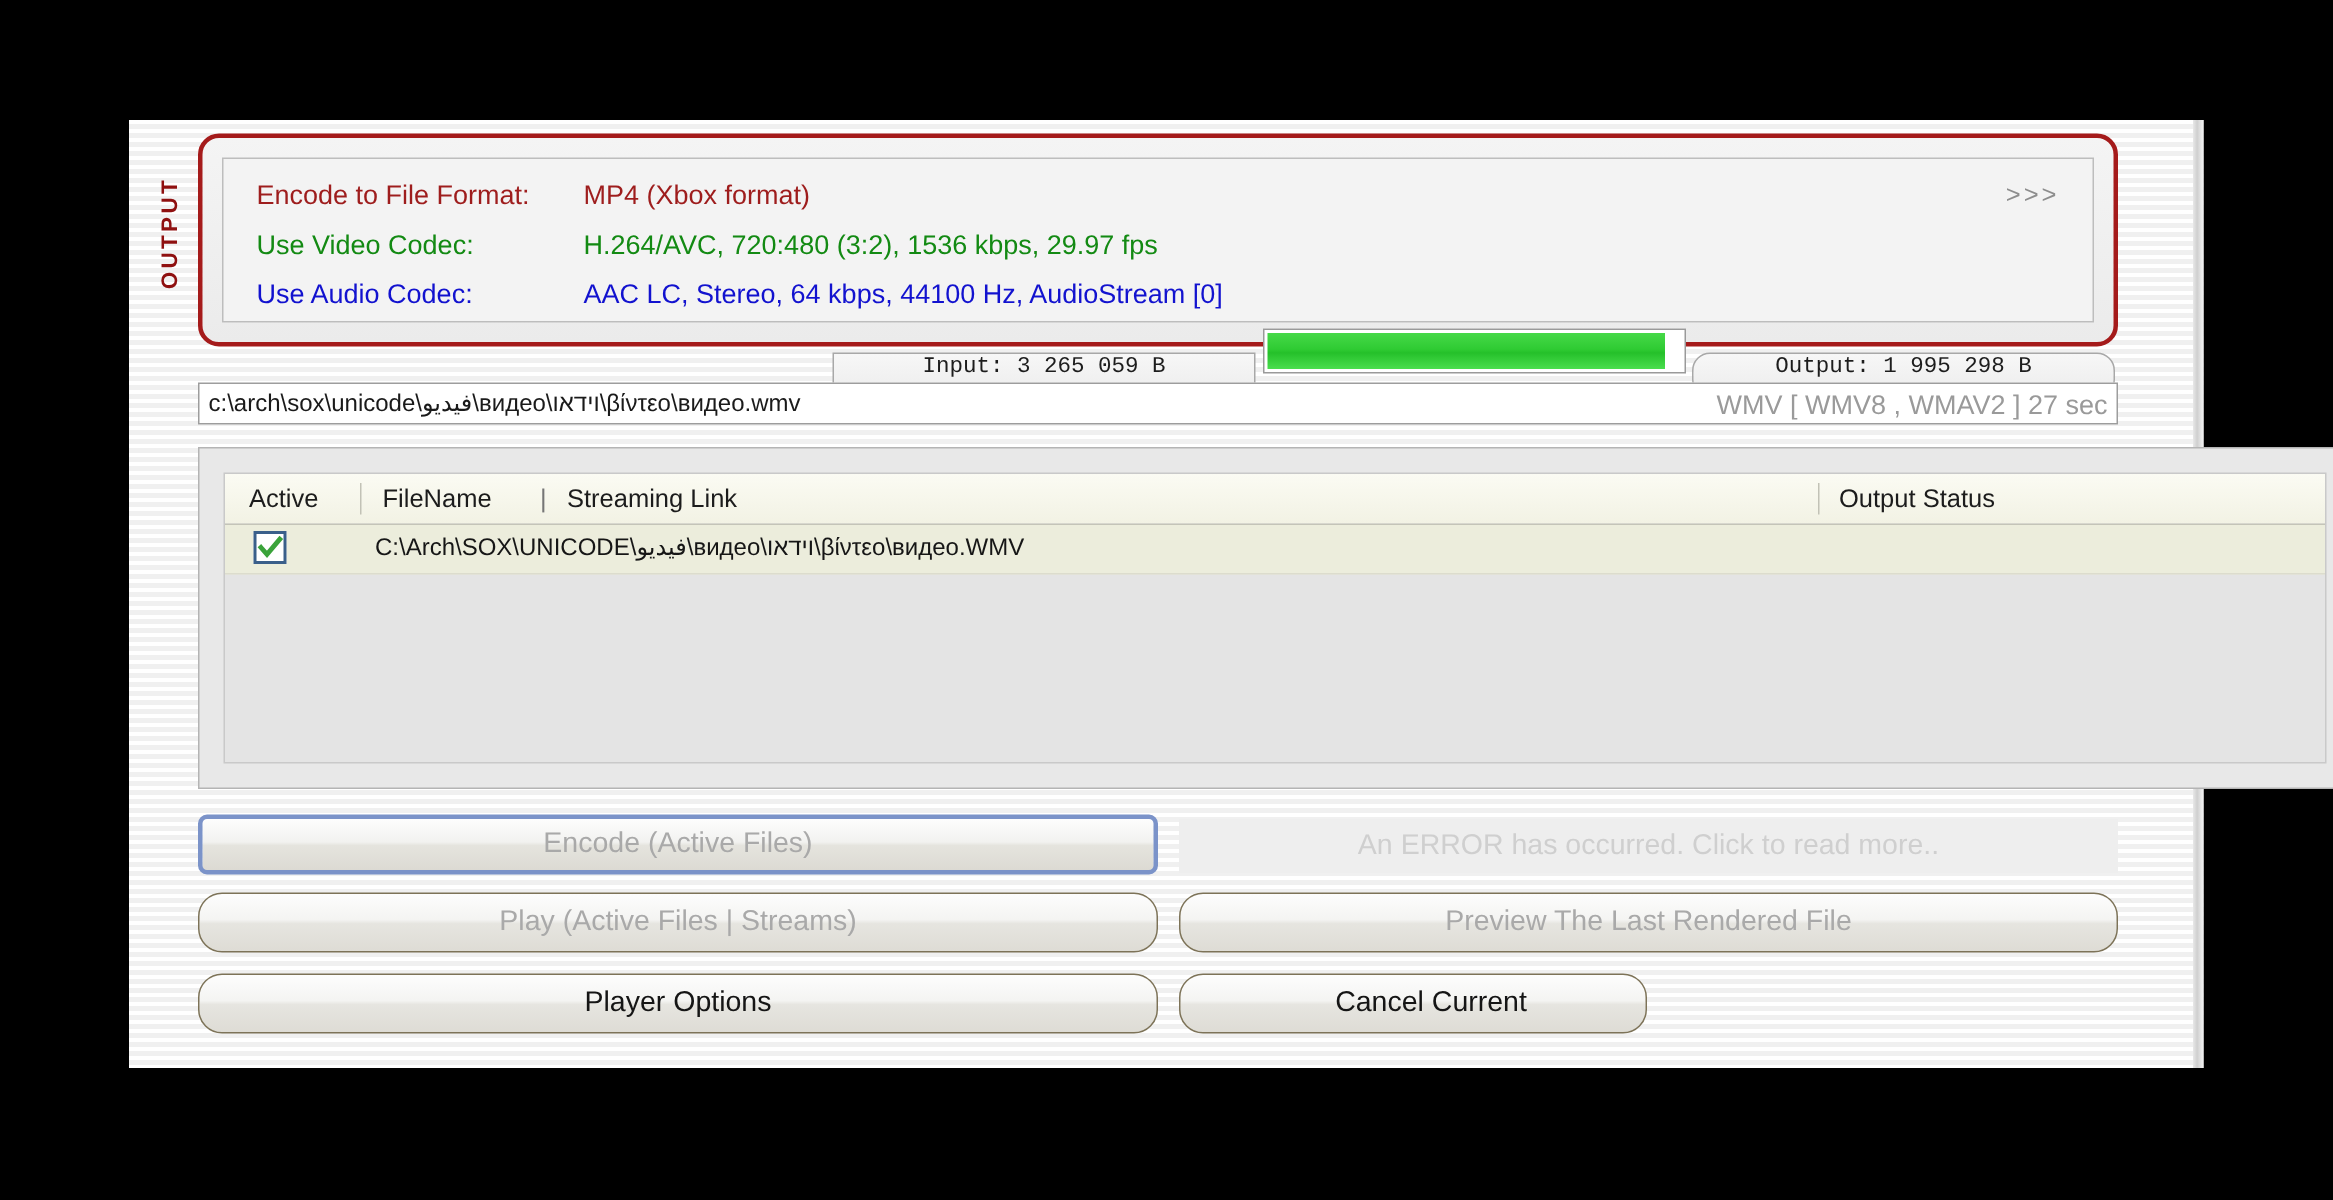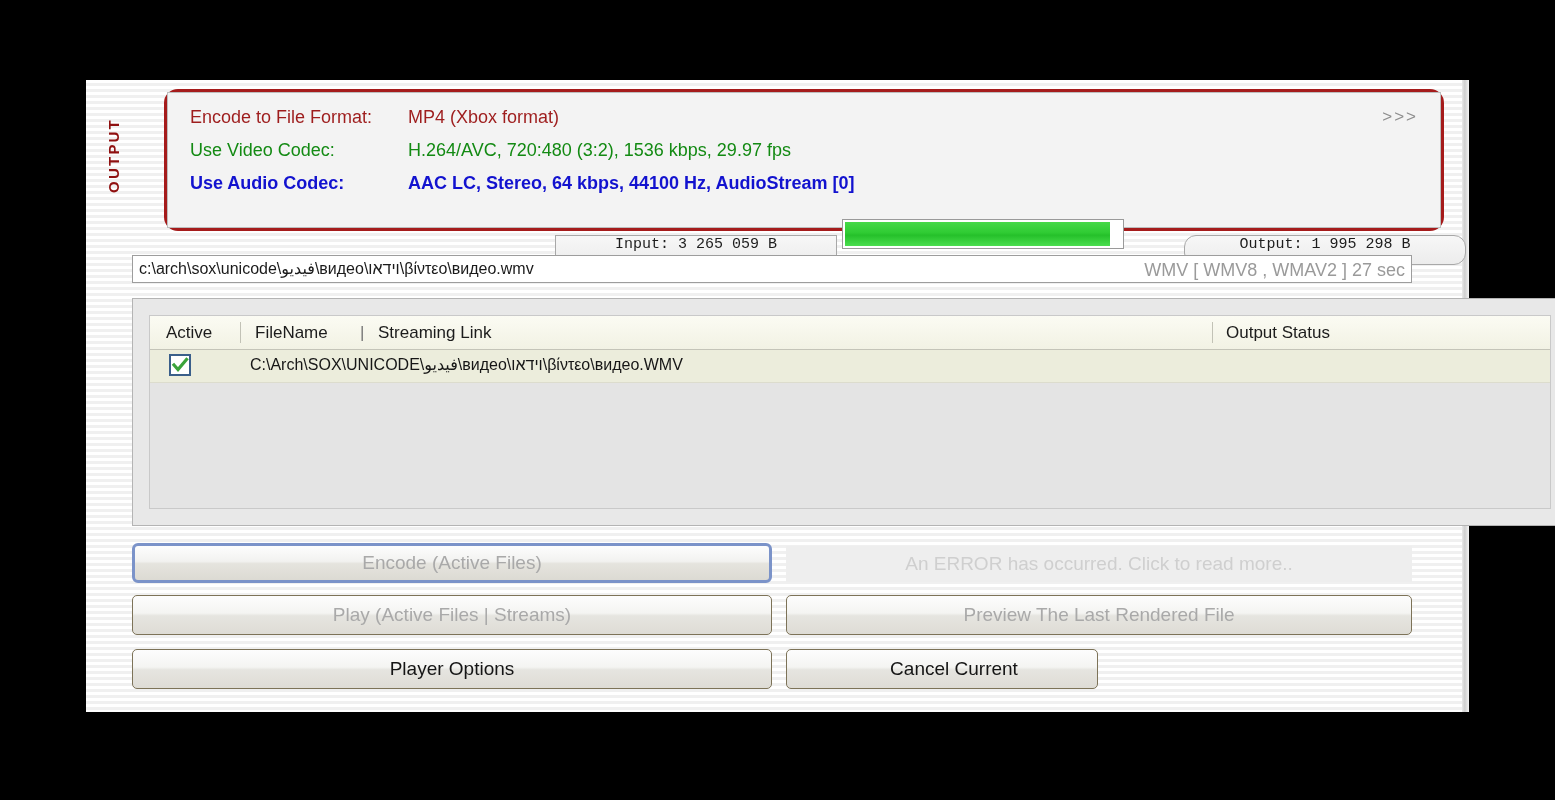--- a/index.html
+++ b/index.html
@@ -64,42 +64,41 @@
   #output-panel {
     position: absolute;
     left: 46px;
     top: 9px;
     width: 1280px;
     height: 142px;
     border: 3px solid #a51b1b;
     border-radius: 14px;
     background: linear-gradient(to bottom, #f4f4f4, #ebebeb);
     box-sizing: border-box;
-    padding: 0;
-    margin-left: 32px;
+    padding: 13px;
   }
   #output-panel-inner {
     width: 100%;
     height: 100%;
     background: #f3f3f3;
     border: 1px solid #bdbdbd;
     box-sizing: border-box;
     position: relative;
   }
   .out-row {
     position: absolute;
     left: 22px;
     white-space: nowrap;
     font-size: 18px;
     font-family: "Liberation Sans", sans-serif;
   }
   .out-row .lbl { display: inline-block; width: 218px; }
   .out-row.r1 { top: 14px; color: #9e1d1d; }
   .out-row.r2 { top: 47px; color: #138a13; }
-  .out-row.r3 { top: 80px; color: #1212cf; font-weight: bold; }
+  .out-row.r3 { top: 80px; color: #1212cf; }
   #more-arrows {
     position: absolute;
     right: 22px;
     top: 14px;
     color: #8d8d8d;
     font-size: 17px;
     letter-spacing: 2px;
     font-family: "Liberation Sans", sans-serif;
   }
 
@@ -127,21 +126,21 @@
     box-sizing: border-box;
     display: flex;
     align-items: flex-start;
     justify-content: center;
     font-size: 15px;
     color: #1d1d1d;
     font-family: Liberation Mono, monospace;
     margin-top: 16px;
   }
   #input-size-box { left: 423px; top: 1px; width: 282px; height: 30px; }
-  #output-size-box { left: 1052px; top: 1px; width: 282px; height: 30px; border-radius: 12px; }
+  #output-size-box { left: 996px; top: 1px; width: 282px; height: 30px; border-radius: 12px; }
 
   #progress-outer {
     position: absolute;
     left: 710px;
     top: 1px;
     width: 282px;
     height: 30px;
     border: 1px solid #9a9a9a;
     background: #ffffff;
     box-sizing: border-box;
@@ -260,21 +259,21 @@
     color: #161616;
     font-family: "Liberation Sans", sans-serif;
     white-space: nowrap;
   }
 
   
   .btn {
     position: absolute;
     box-sizing: border-box;
     border: 1px solid #7d7358;
-    border-radius: 5px;
+    border-radius: 16px;
     background: linear-gradient(to bottom, #fdfdfd 0%, #f4f4f2 45%, #e6e5e0 52%, #dedcd5 100%);
     display: flex;
     align-items: center;
     justify-content: center;
     font-size: 19px;
     color: #151515;
     font-family: "Liberation Sans", sans-serif;
     white-space: nowrap;
   }
   .btn.disabled { color: #a9a9a9; }

